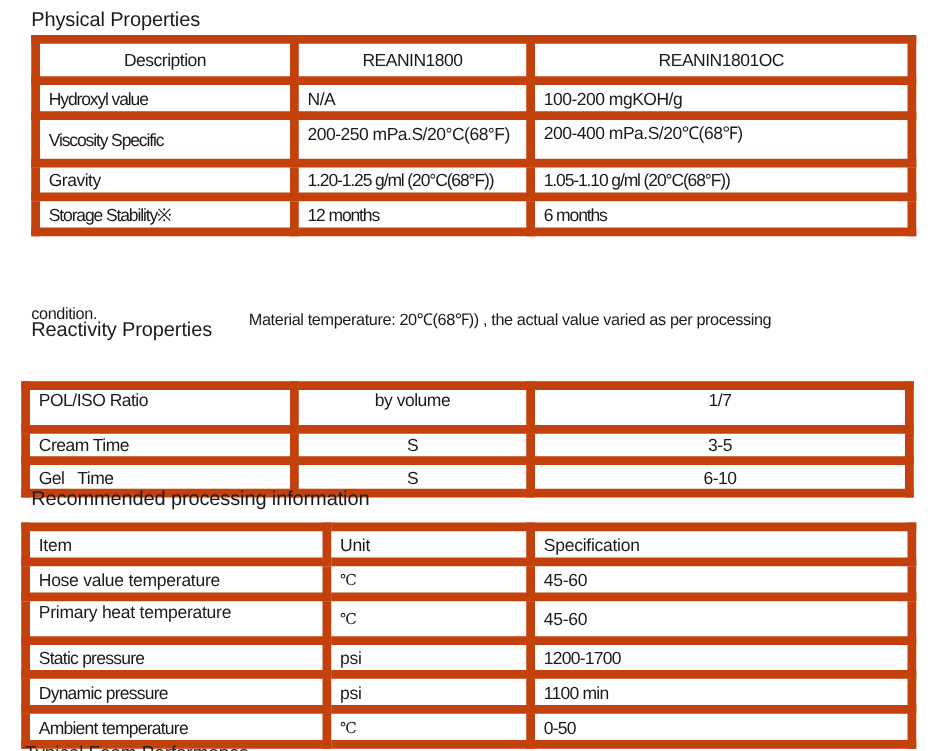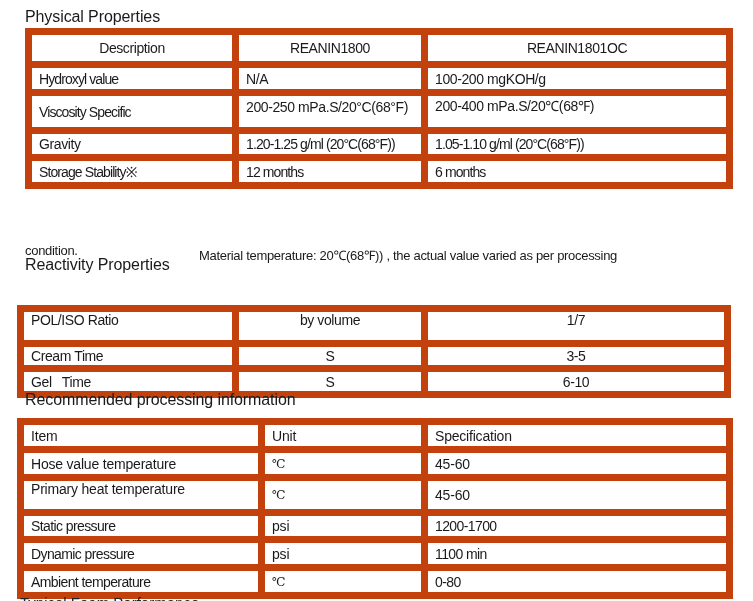--- a/index.html
+++ b/index.html
@@ -118,18 +118,18 @@
     <td style="letter-spacing:-0.6px">1200-1700</td>
   </tr>
   <tr style="height:28px">
     <td style="letter-spacing:-0.6px">Dynamic pressure</td>
     <td>psi</td>
     <td style="letter-spacing:-0.6px">1100 min</td>
   </tr>
   <tr style="height:28px">
     <td style="letter-spacing:-0.6px">Ambient temperature</td>
     <td class="sym">℃</td>
-    <td style="letter-spacing:-0.6px">0-80</td>
+    <td style="letter-spacing:-0.6px">0-50</td>
   </tr>
 </tbody>
   </table>
 
 <div class="cut">Typical Foam Performance</div>
 
 </body></html>

